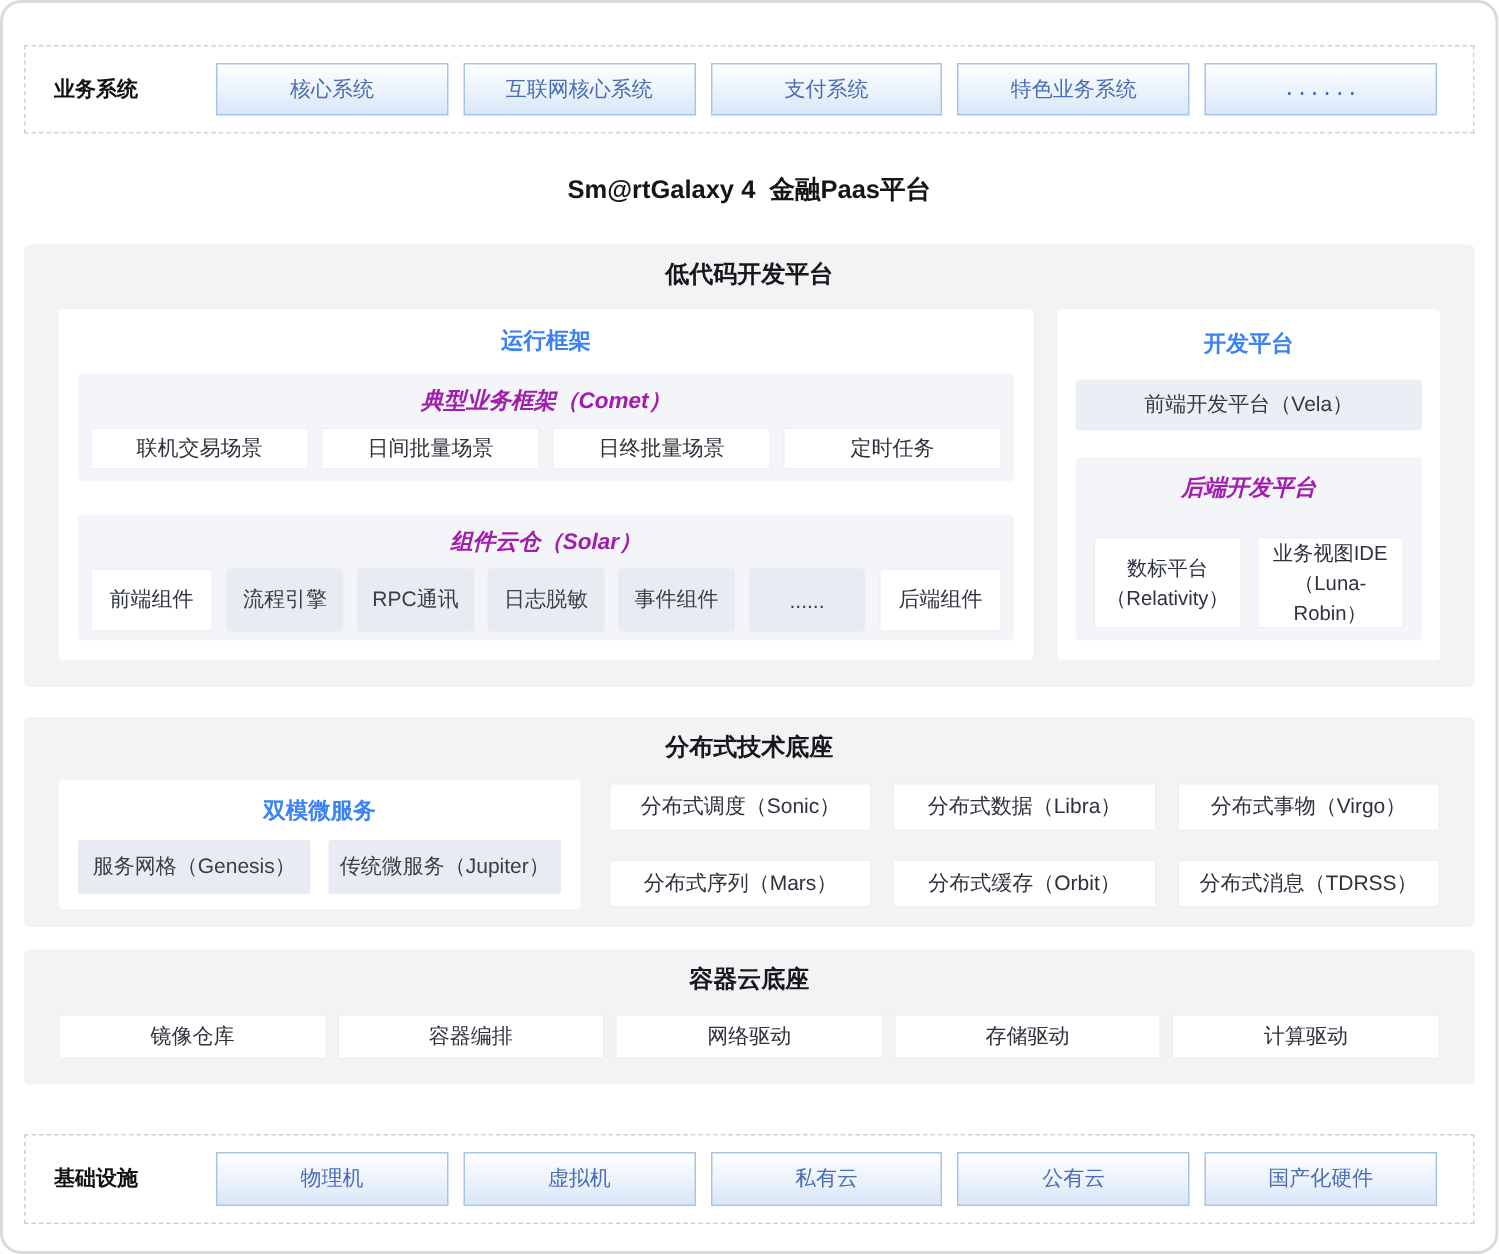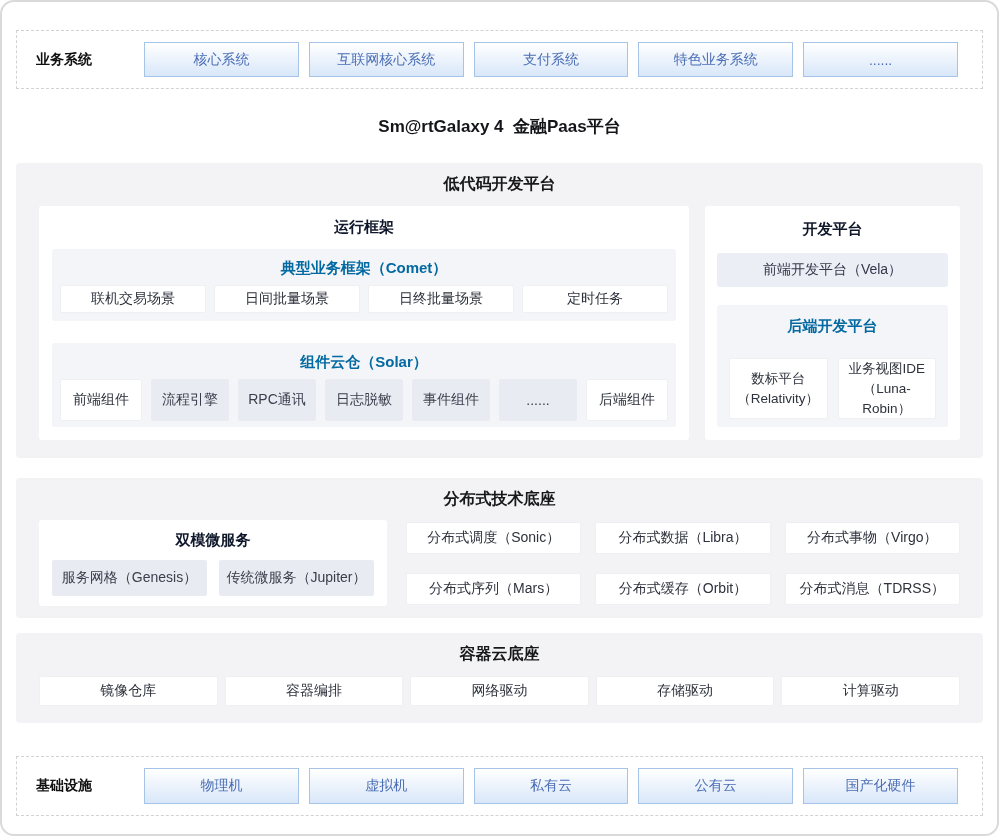--- a/index.html
+++ b/index.html
@@ -33,20 +33,21 @@
   }
   .blue-btn-row { flex: 1; display: flex; gap: 10px; margin-left: 12px; }
   .blue-btn {
     flex: 1; height: 35px;
     display: flex; align-items: center; justify-content: center;
     font-size: 14px; color: #4a6db5;
     border: 1px solid #a6c3e8;
     background: linear-gradient(180deg, #ffffff 0%, #ecf3fc 50%, #d8e7f9 100%);
     box-shadow: inset 0 1px 0 rgba(255,255,255,.8);
     cursor: pointer;
+    font-family: Liberation Mono, monospace;
   }
   .row-infra .blue-btn { height: 36px; }
   
   .page-title {
     height: 74px;
     display: flex; align-items: center; justify-content: center;
     font-size: 17px; font-weight: 700; color: #141519;
     white-space: pre;
   }
   
@@ -59,26 +60,27 @@
     text-align: center;
     font-size: 16px; font-weight: 700; color: #17181c;
     line-height: 18px;
   }
   .sec-lowcode { height: 295px; }
   .sec-dist { height: 140px; margin-top: 20px; }
   .sec-container { height: 90px; margin-top: 15px; }
   
   .white-card { background: #fff; border-radius: 3px; }
   .card-title {
-    text-align: center; font-size: 15px; font-weight: 700; color: #0f172a;
+    text-align: center; font-size: 15px; font-weight: 700; color: #3b82f6;
   }
   .inner-panel { background: #f4f5f8; border-radius: 3px; }
   .panel-title {
-    text-align: center; font-size: 15px; font-weight: 700; color: #0369a1;
+    text-align: center; font-size: 15px; font-weight: 700; color: #a21caf;
     line-height: 18px;
+    font-style: italic;
   }
   .white-btn {
     background: #fff; border: 1px solid #f0f0f3; border-radius: 2px;
     display: flex; align-items: center; justify-content: center;
     font-size: 14px; color: #2e323c;
     cursor: pointer;
   }
   .gray-chip {
     background: #e9ebf2; border-radius: 2px;
     display: flex; align-items: center; justify-content: center;

